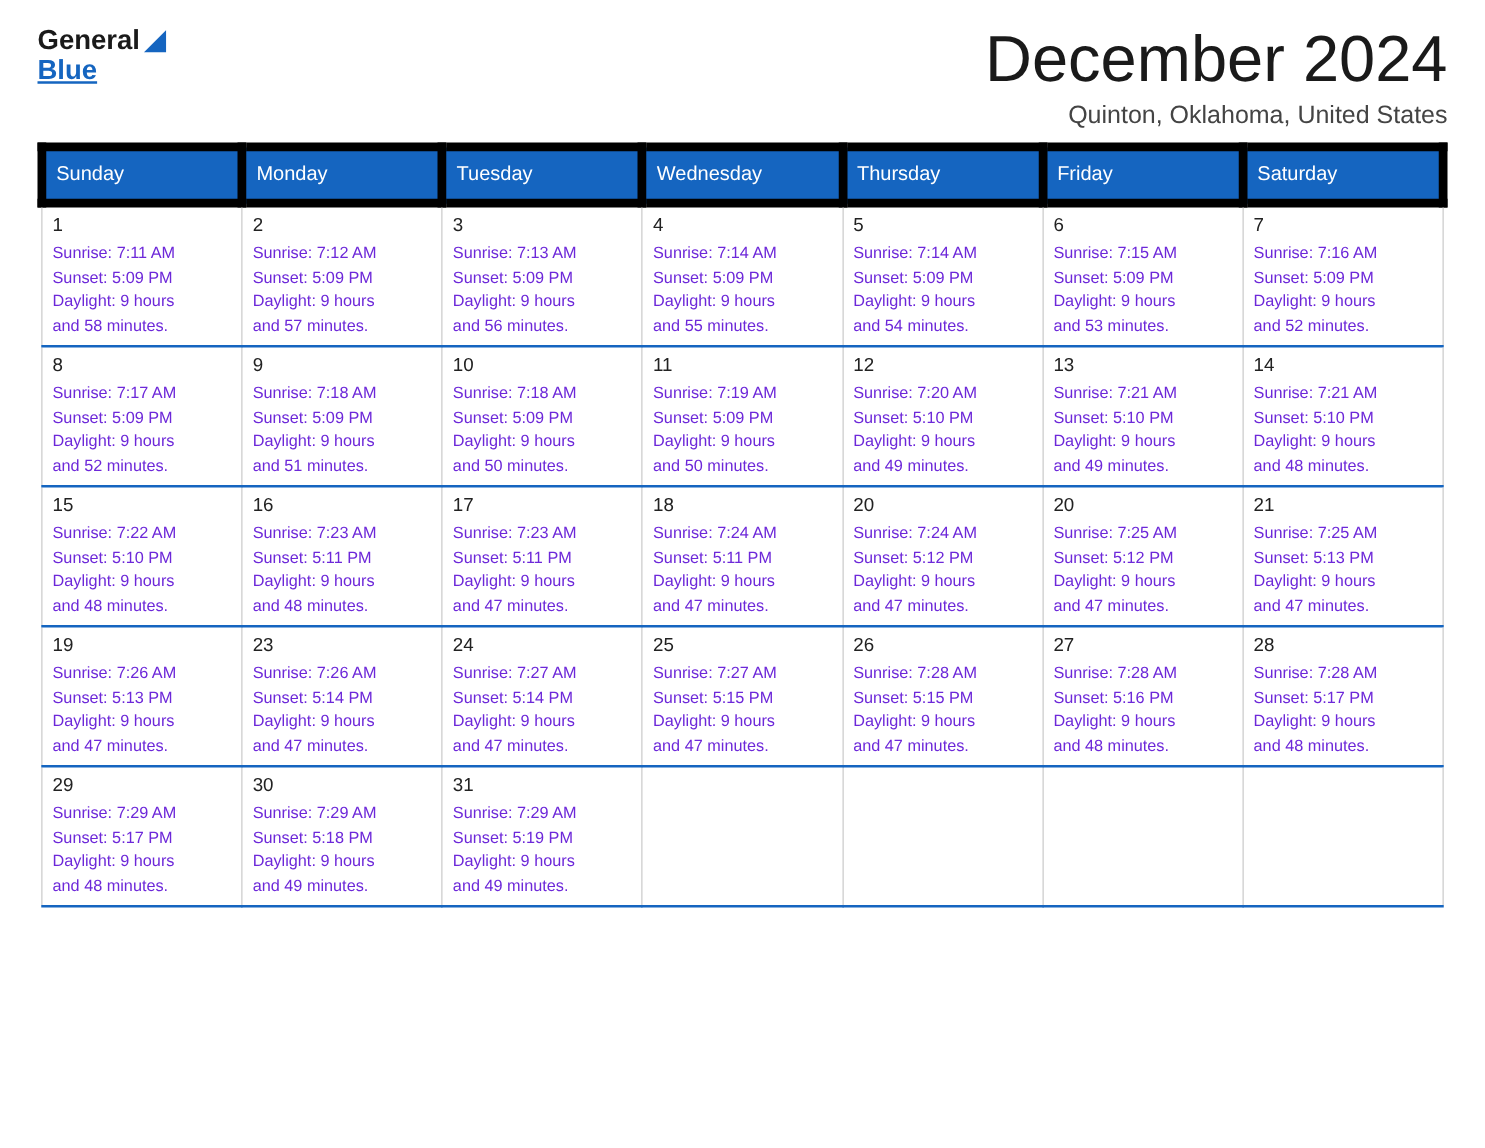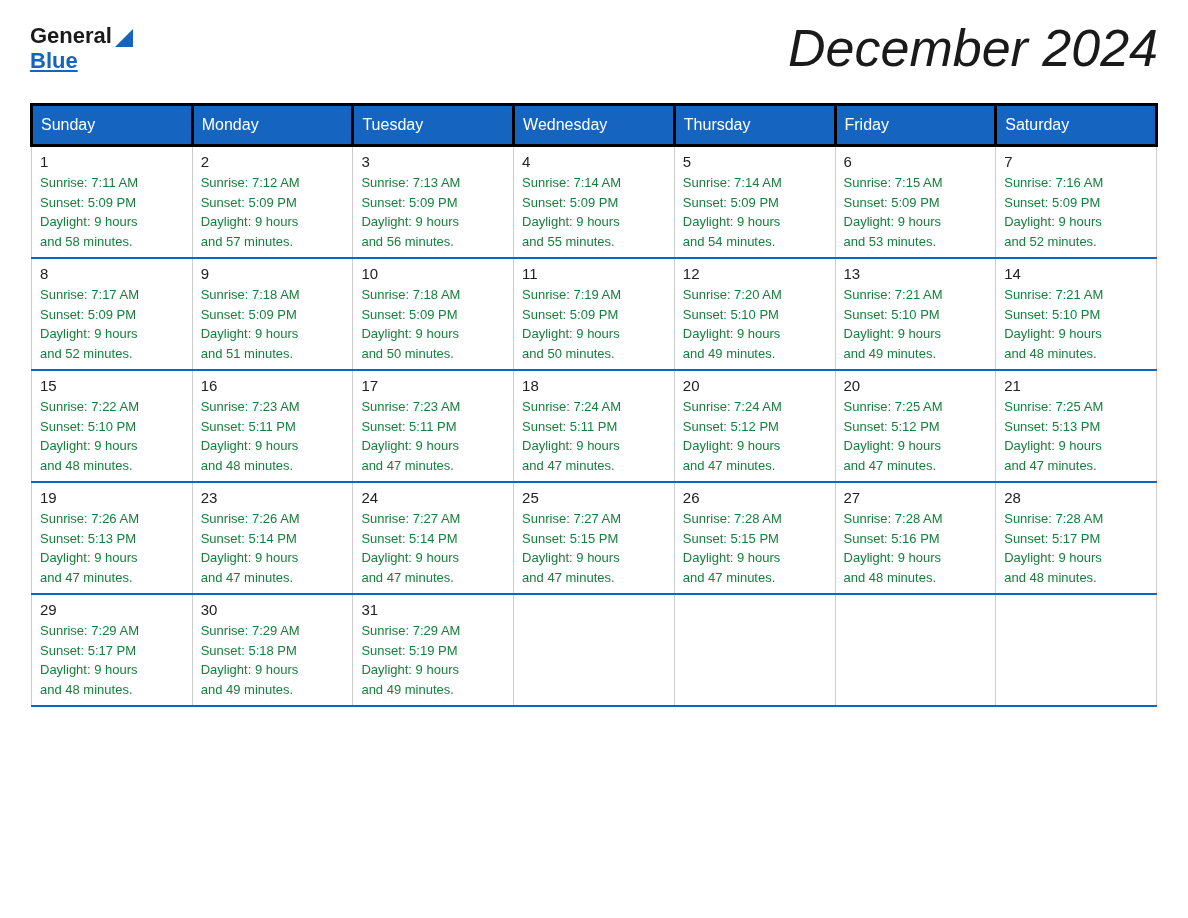--- a/index.html
+++ b/index.html
@@ -6,40 +6,39 @@
     body {
       font-family: Arial, sans-serif;
       background: #fff;
       padding: 20px 30px;
       width: 1188px;
       min-height: 918px;
     }
     .header {
       display: flex;
       justify-content: space-between;
-      align-items: center;
-      margin-bottom: 26px;
+      align-items: flex-start;
+      margin-bottom: 10px;
     }
     .logo {
       display: flex;
       flex-direction: column;
       font-size: 22px;
       font-weight: bold;
       color: #1a1a1a;
       line-height: 1.1;
     }
     .logo-general { color: #1a1a1a; }
     .logo-blue { color: #1565C0; text-decoration: underline; }
     .logo-line {
       display: flex;
       align-items: center;
     }
     .title-section {
       text-align: right;
-      font-style: italic;
     }
     .month-title {
       font-size: 52px;
       font-weight: normal;
       color: #1a1a1a;
       line-height: 1.1;
     }
     .location {
       font-size: 20px;
       color: #444;
@@ -50,41 +49,41 @@
       border-collapse: collapse;
       margin-top: 10px;
     }
     thead tr th {
       background-color: #1565C0;
       color: #fff;
       padding: 10px 8px;
       font-size: 16px;
       font-weight: normal;
       text-align: left;
-      border: 3px solid #000000;
+      border: 7px solid #000000;
     }
     tbody tr td {
       vertical-align: top;
       padding: 6px 8px;
       border: 1px solid #ccc;
       font-size: 13px;
       color: #222;
       width: calc(100% / 7);
       min-height: 90px;
     }
     .day-number {
       font-size: 15px;
       font-weight: normal;
       display: block;
       margin-bottom: 3px;
     }
     .day-info {
       font-size: 13px;
       line-height: 1.5;
-      color: #15803d;
+      color: #6d28d9;
     }
     tbody tr {
       border-bottom: 2px solid #1565C0;
     }
     tbody tr td:first-child {
       border-left: 1px solid #ccc;
     }
     .empty-cell {
       background: #fff;
     }
@@ -99,20 +98,21 @@
       <svg width="18" height="18" viewBox="0 0 18 18" style="margin-left:3px;margin-top:2px;">
         <polygon points="0,18 18,18 18,0" fill="#1565C0"></polygon>
       </svg>
     </div>
     <div class="logo-line">
       <span class="logo-blue">Blue</span>
     </div>
   </div>
   <div class="title-section">
     <div class="month-title">December 2024</div>
+    <div class="location">Quinton, Oklahoma, United States</div>
   </div>
 </div>
 
 <table>
   <thead>
     <tr>
       <th>Sunday</th>
       <th>Monday</th>
       <th>Tuesday</th>
       <th>Wednesday</th>

